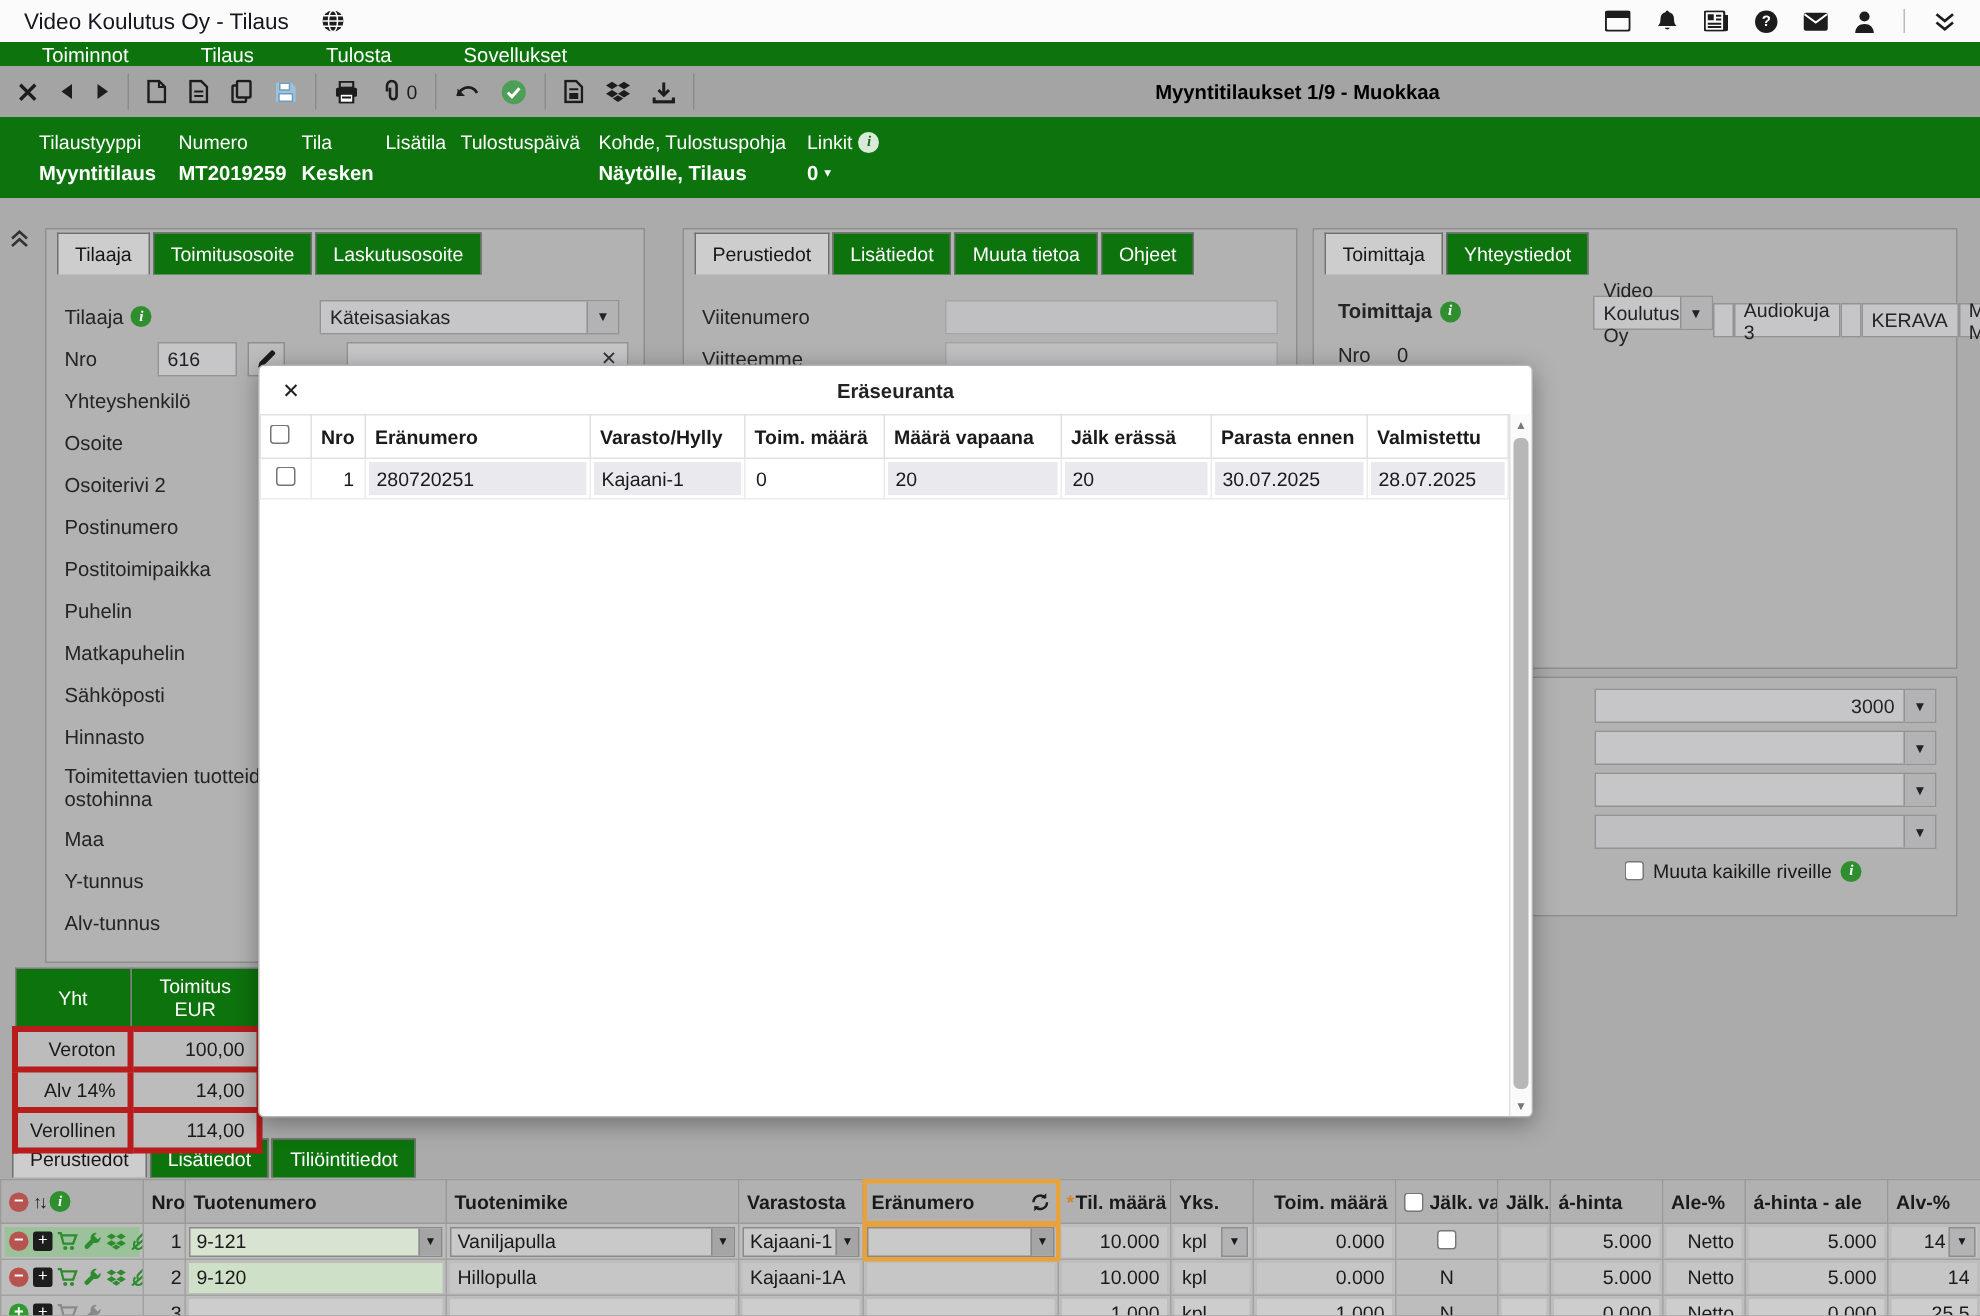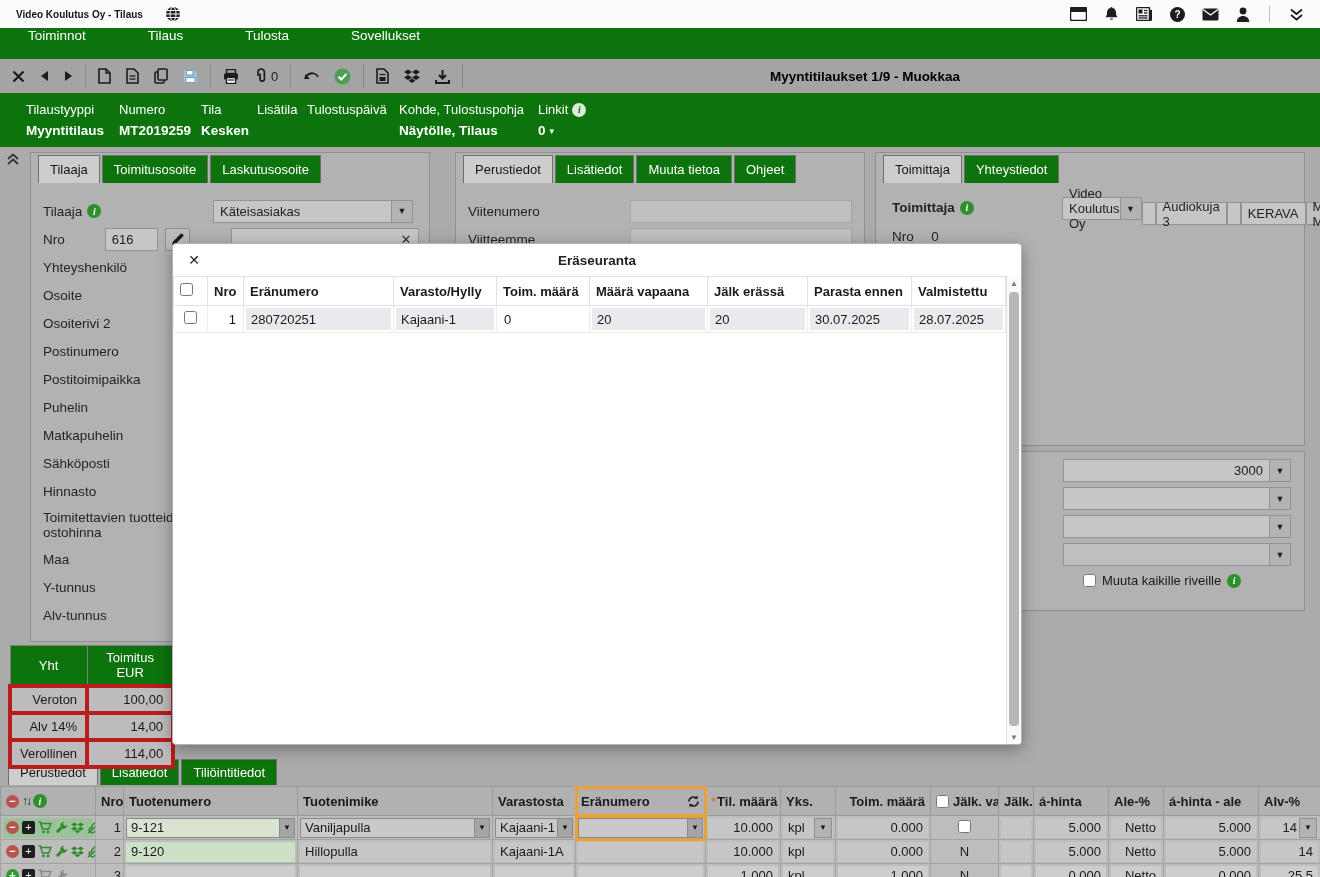--- a/index.html
+++ b/index.html
@@ -6,29 +6,29 @@
     --green:#0d730d;
     --hl:#e7a23b;
   }
   *{box-sizing:border-box;margin:0;padding:0}
   body{background:#888;font-family:"Liberation Sans","DejaVu Sans",sans-serif;}
   .screen{position:relative;width:1320px;height:877px;background:#ababab;overflow:hidden;
           font-size:13px;color:#1a1a1a}
 
   
   .titlebar{height:28px;background:#fbfbfb;display:flex;align-items:center;justify-content:space-between;padding:0 16px}
-  .app-title{display:flex;align-items:center;gap:22px;font-size:10px;font-weight:700;color:#15151f}
+  .app-title{display:flex;align-items:center;gap:22px;font-size:15px;font-weight:400;color:#15151f}
   .tb-icons{display:flex;align-items:center;gap:17px}
   .tb-sep{width:1px;height:16px;background:#bbb;margin:0 2px}
   .icn{display:inline-flex;align-items:center;justify-content:center}
   .circ{width:15px;height:15px;border-radius:50%;background:#1d1d1d;color:#fff;font-size:10px;font-weight:700;
         display:inline-flex;align-items:center;justify-content:center}
 
   
-  .menubar{height:31px;background:var(--green);display:flex;align-items:flex-start;gap:14px;padding:0 4px;color:#fff}
+  .menubar{height:16px;background:var(--green);display:flex;align-items:center;gap:0;padding:0 4px;color:#fff}
   .menubar .item{padding:0 24px;font-size:13.5px;cursor:default}
 
   
   .toolbar{height:34px;background:#a4a4a4;display:flex;align-items:center;padding:0 4px;position:relative}
   .tool-group{display:flex;align-items:center;gap:15px;padding:0 12px;height:24px;border-right:1px solid #8b8b8b}
   .tool-group:first-child{padding-left:8px}
   .tool-btn{display:inline-flex;align-items:center;gap:3px;color:#1c1c1c}
   .toolbar .status{position:absolute;left:690px;width:350px;text-align:center;font-weight:700;color:#000000;font-size:13.5px}
 
   

